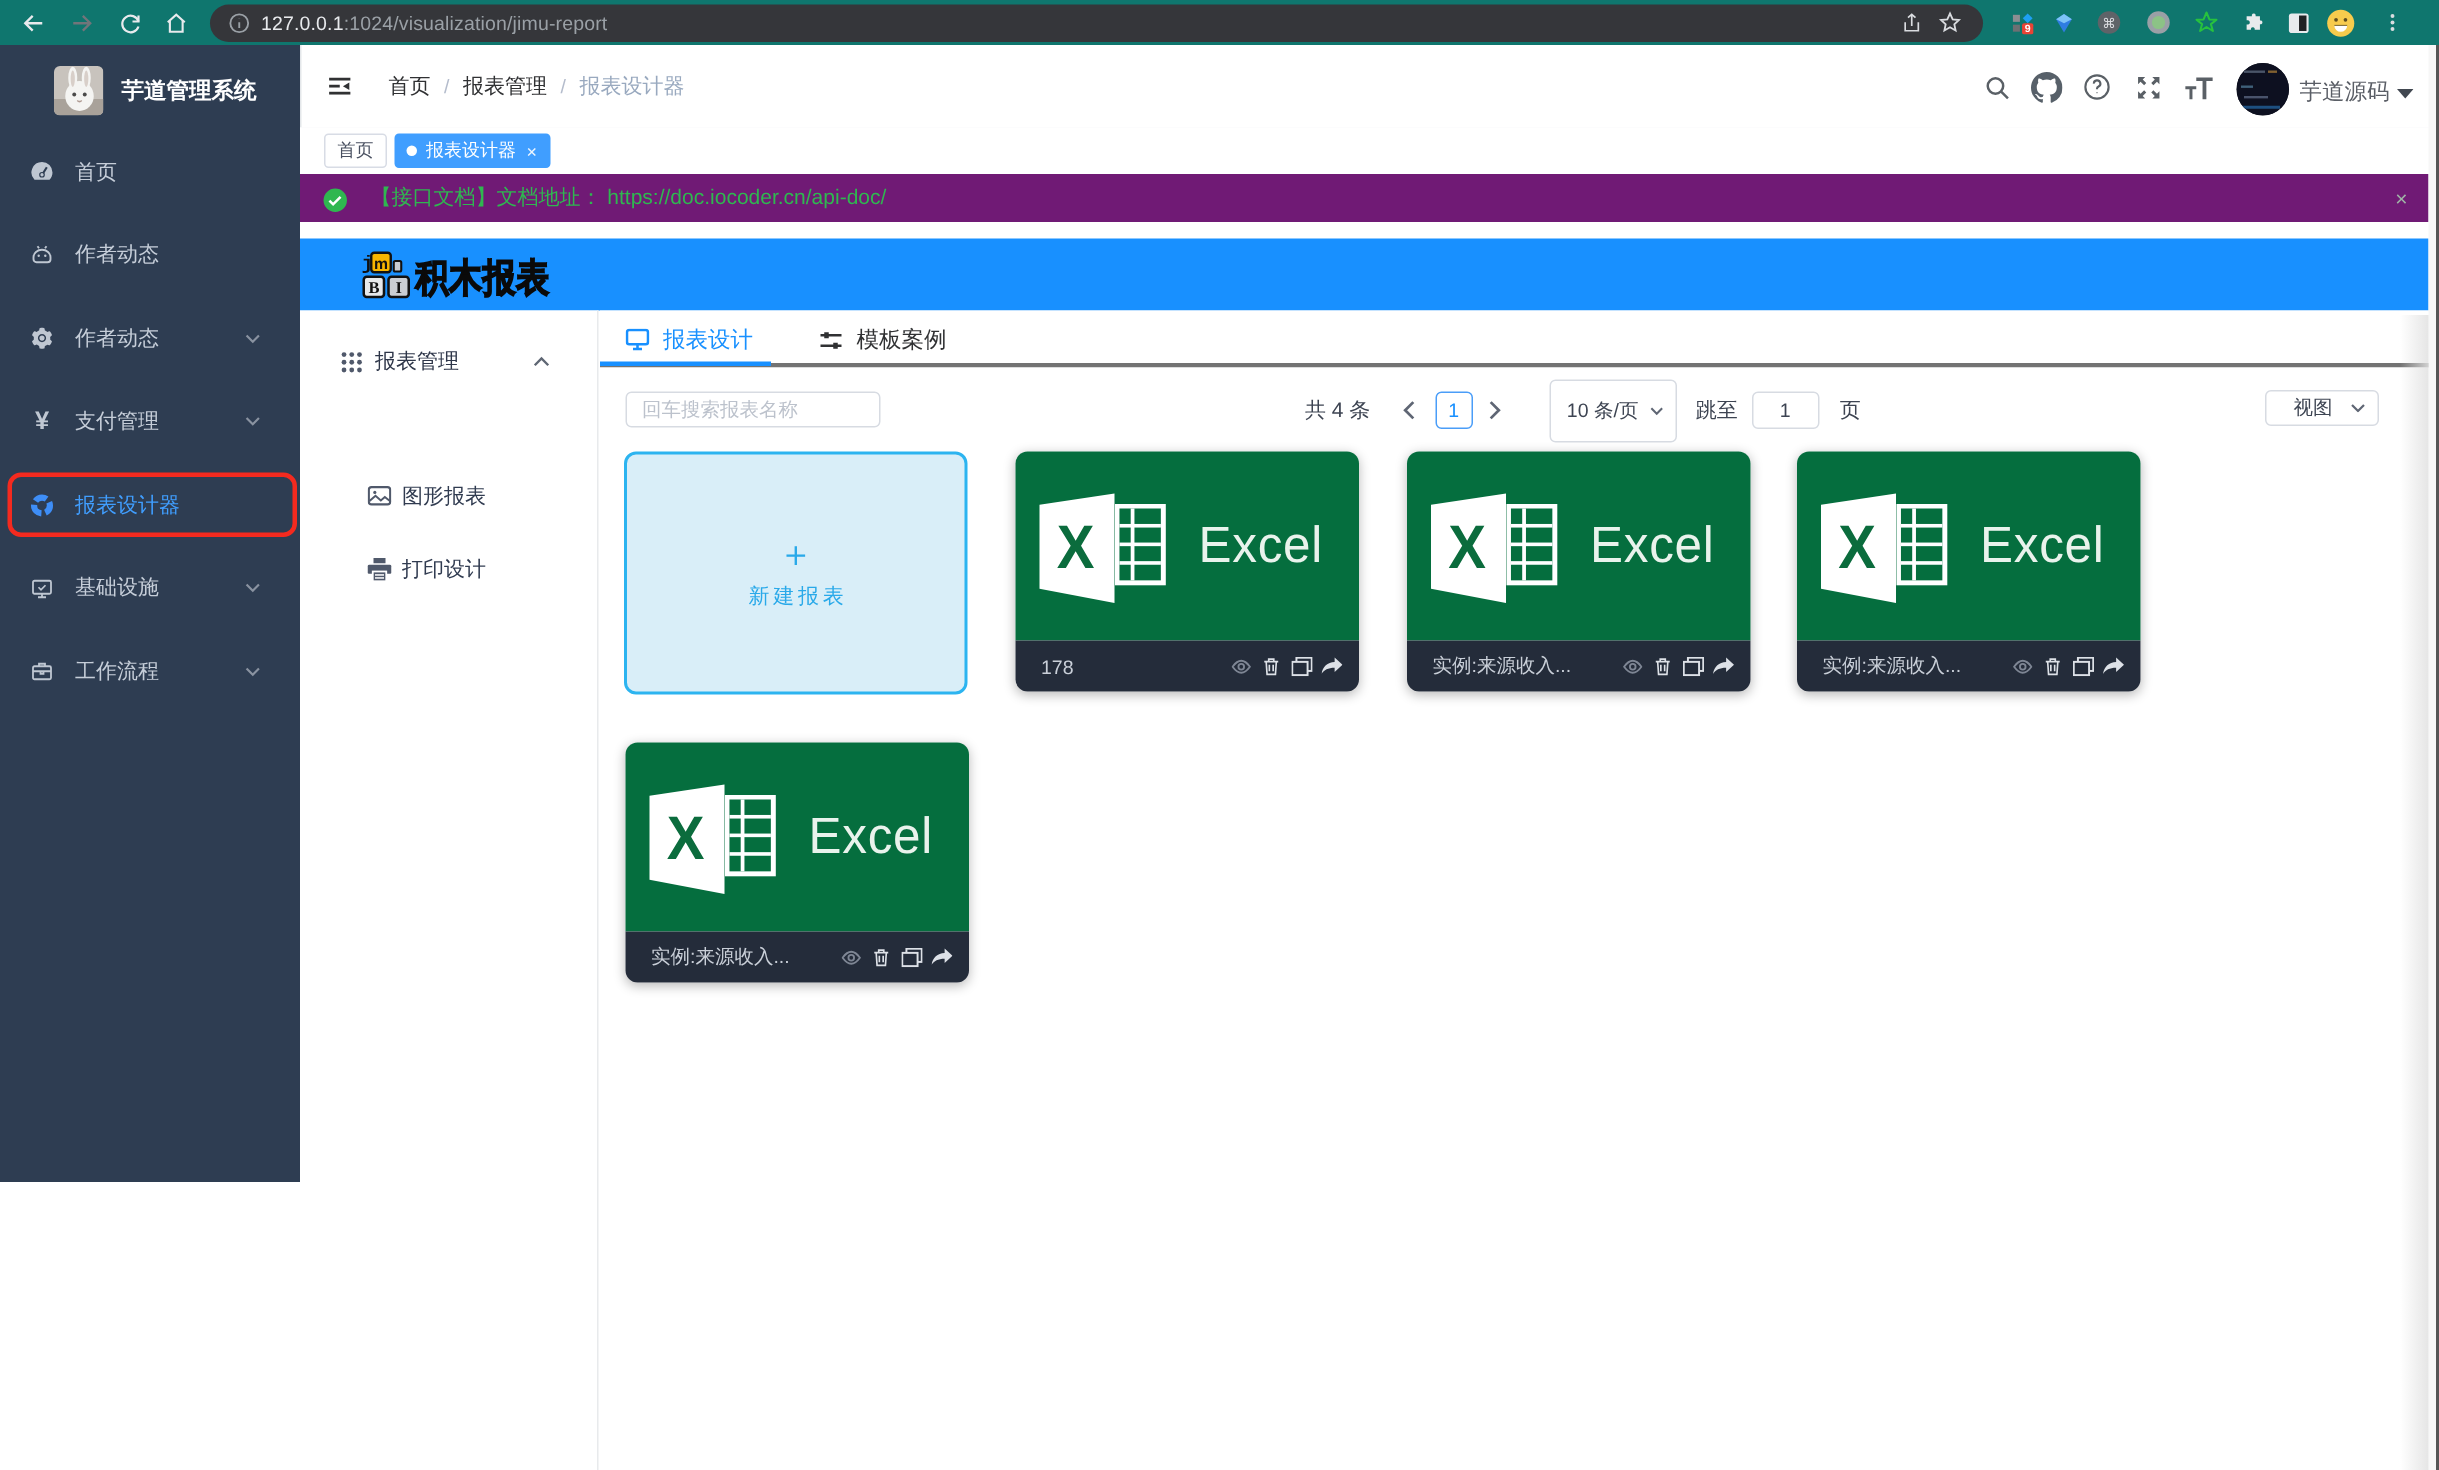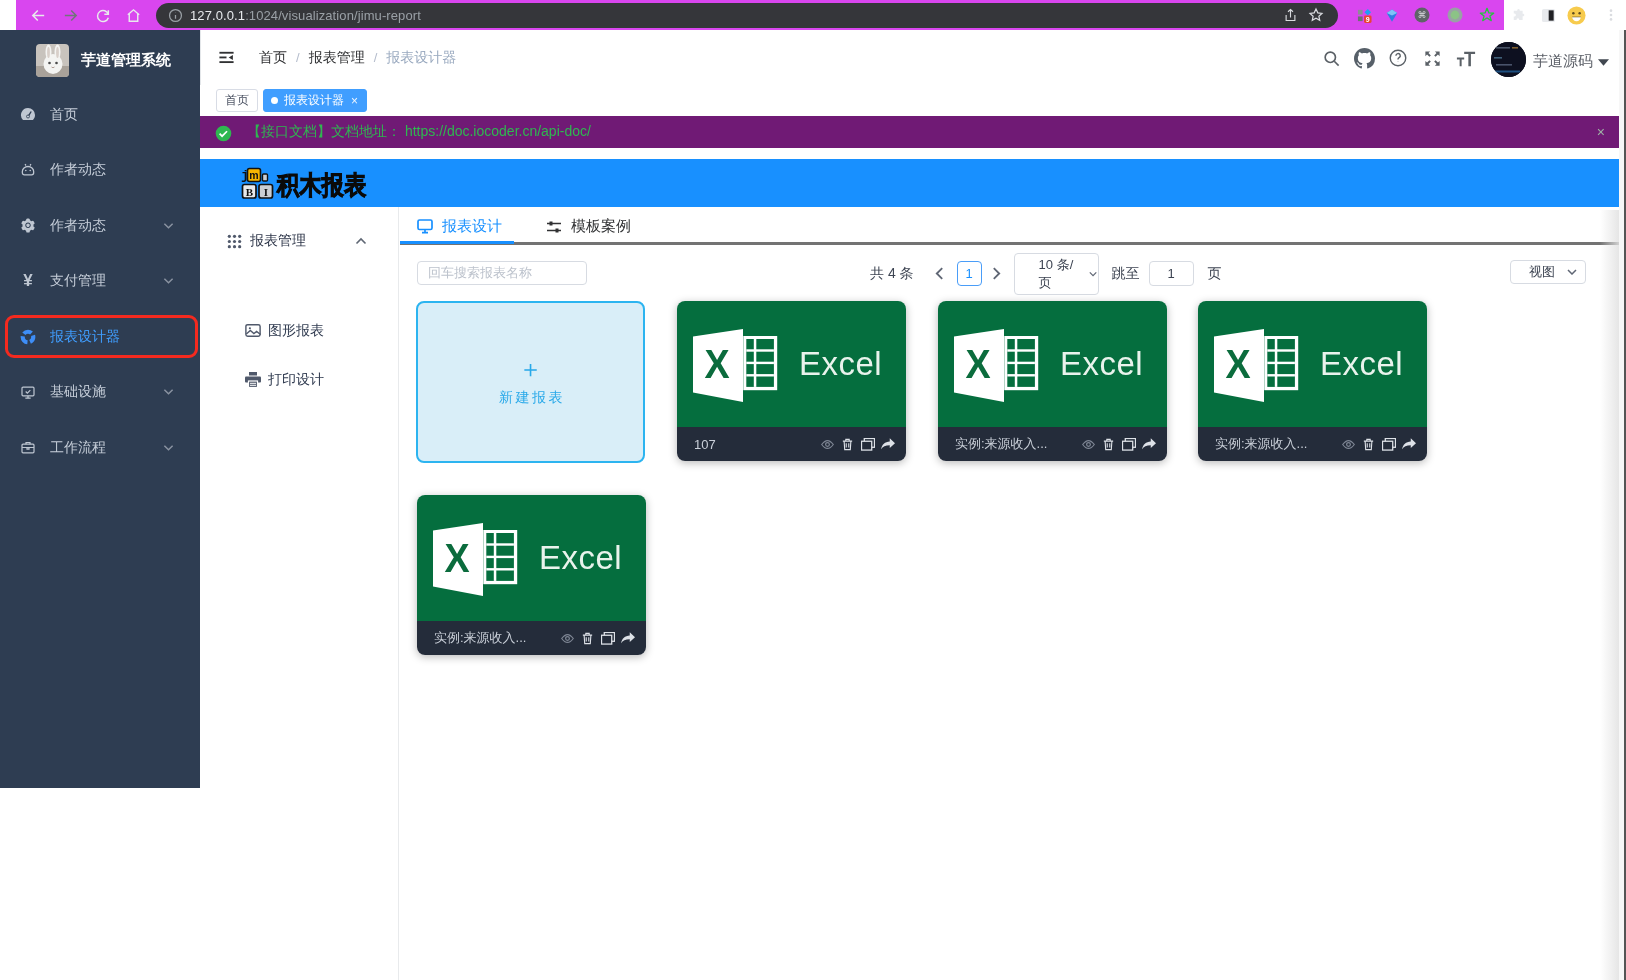--- a/index.html
+++ b/index.html
@@ -1,19 +1,19 @@
 <!DOCTYPE html>
 <html lang="zh"><head>
 <meta charset="utf-8">
 <title>报表设计器</title>
 <style>
 *{margin:0;padding:0;box-sizing:border-box}
 html,body{width:1626px;height:980px;overflow:hidden;font-family:"Liberation Sans",sans-serif;background:#fff}
 
-#chrome{position:absolute;left:16px;top:0;width:1488px;height:30px;background:#d946ef}
+#chrome{position:absolute;left:0;top:0;width:1626px;height:30px;background:#0f766e}
 #chrome .navic{position:absolute;top:3px;width:24px;height:24px;display:flex;align-items:center;justify-content:center}
 #urlpill{position:absolute;left:140px;top:3px;width:1182px;height:25px;background:#35363a;border-radius:13px;display:flex;align-items:center}
 #urltext{font-size:13px;color:#e8eaed;margin-left:34px;letter-spacing:.1px}
 #urltext span{color:#9aa0a6}
 
 #sidebar{position:absolute;left:0;top:30px;width:200px;height:758px;background:#2e3d52}
 .sitem{position:absolute;left:0;width:200px;height:55px;display:flex;align-items:center}
 .sitem .ic{width:16px;height:16px;margin-left:20px;flex:none;display:flex;align-items:center;justify-content:center}
 .sitem .tx{margin-left:14px;font-size:14px;color:#c6ced9}
 .sitem .ch{position:absolute;right:26px;top:50%;margin-top:-4px;line-height:0}
@@ -401,21 +401,21 @@
   <div class="inputbox" style="position:absolute;left:17px;top:16px;width:170px;height:24px;line-height:22px;font-size:13px;color:#bcc2cc;padding-left:10px">回车搜索报表名称</div>
   <div style="position:absolute;left:470px;top:16px;height:25px;display:flex;align-items:center;font-size:14px;color:#3d4452">
     <span>共 4 条</span>
     <svg width="9" height="13" viewBox="0 0 8 12" fill="none" stroke="#5f6674" stroke-width="1.7" style="margin-left:21px">
         <path d="M6.5 1 1.5 6l5 5"></path>
       </svg>
     <div style="margin-left:13px;width:25px;height:25px;border:1px solid #4a9df8;border-radius:4px;color:#1890ff;display:flex;align-items:center;justify-content:center;font-size:13px">1</div>
     <svg width="9" height="13" viewBox="0 0 8 12" fill="none" stroke="#5f6674" stroke-width="1.7" style="margin-left:10px">
         <path d="M1.5 1l5 5-5 5"></path>
       </svg>
-    <div class="inputbox" style="margin-left:13px;width:85px;height:42px;display:flex;align-items:center;font-size:13px;color:#3d4452;padding-left:24px">10 条/页<svg width="9" height="6" viewBox="0 0 10 6" fill="none" stroke="#5f6674" stroke-width="1.5" style="margin-left:8px">
+    <div class="inputbox" style="margin-left:32px;width:85px;height:42px;display:flex;align-items:center;font-size:13px;color:#3d4452;padding-left:11px">10 条/页<svg width="9" height="6" viewBox="0 0 10 6" fill="none" stroke="#5f6674" stroke-width="1.5" style="margin-left:8px">
           <path d="M1 1l4 4 4-4"></path>
         </svg></div>
     <span style="margin-left:13px">跳至</span>
     <div class="inputbox" style="margin-left:9px;width:45px;height:25px;display:flex;align-items:center;justify-content:center;font-size:13px">1</div>
     <span style="margin-left:14px">页</span>
   </div>
   <div class="inputbox" style="position:absolute;left:1110px;top:15px;width:76px;height:24px;display:flex;align-items:center;font-size:13px;color:#3d4452">
       <span style="margin-left:18px">视图</span>
       <svg width="10" height="6" viewBox="0 0 10 6" fill="none" stroke="#5f6674" stroke-width="1.5" style="margin-left:12px">
         <path d="M1 1l4 4 4-4"></path>
@@ -436,21 +436,21 @@
   <rect x="69.3" y="38" width="27.6" height="47.9" fill="#056e3e"></rect>
   <g fill="#ffffff">
           <rect x="69.3" y="48.3" width="27.6" height="2.4"></rect>
           <rect x="69.3" y="60.7" width="27.6" height="2.4"></rect>
           <rect x="69.3" y="73.1" width="27.6" height="2.4"></rect>
           <rect x="76.8" y="38" width="2.5" height="47.9"></rect>
         </g>
   <text x="122" y="74" font-size="34" fill="#e9f3ec" font-family="Liberation Sans,sans-serif" letter-spacing="0.5" transform="scale(0.97,1)" transform-origin="122 0">Excel</text>
 </svg></div>
   <div class="bar">
-      <span class="nm">107</span>
+      <span class="nm">178</span>
     <span class="ics">
       <svg style="margin-left:0" width="13" height="11" viewBox="0 0 18 14" fill="none" stroke="#7e8694" stroke-width="1.7">
           <path d="M1 7Q9-4 17 7 9 18 1 7z"></path>
           <circle cx="9" cy="7" r="2.6"></circle>
         </svg>
       <svg style="margin-left:8px" width="11" height="13" viewBox="0 0 13 14" fill="none" stroke="#dde1e7" stroke-width="1.3">
           <path d="M1 3h11M4.5 3V1h4v2M2.5 3l.7 10h6.6l.7-10"></path>
           <path d="M5 5.5v5M8 5.5v5"></path>
         </svg>
       <svg style="margin-left:8px" width="14" height="13" viewBox="0 0 15 14" fill="#dde1e7">

